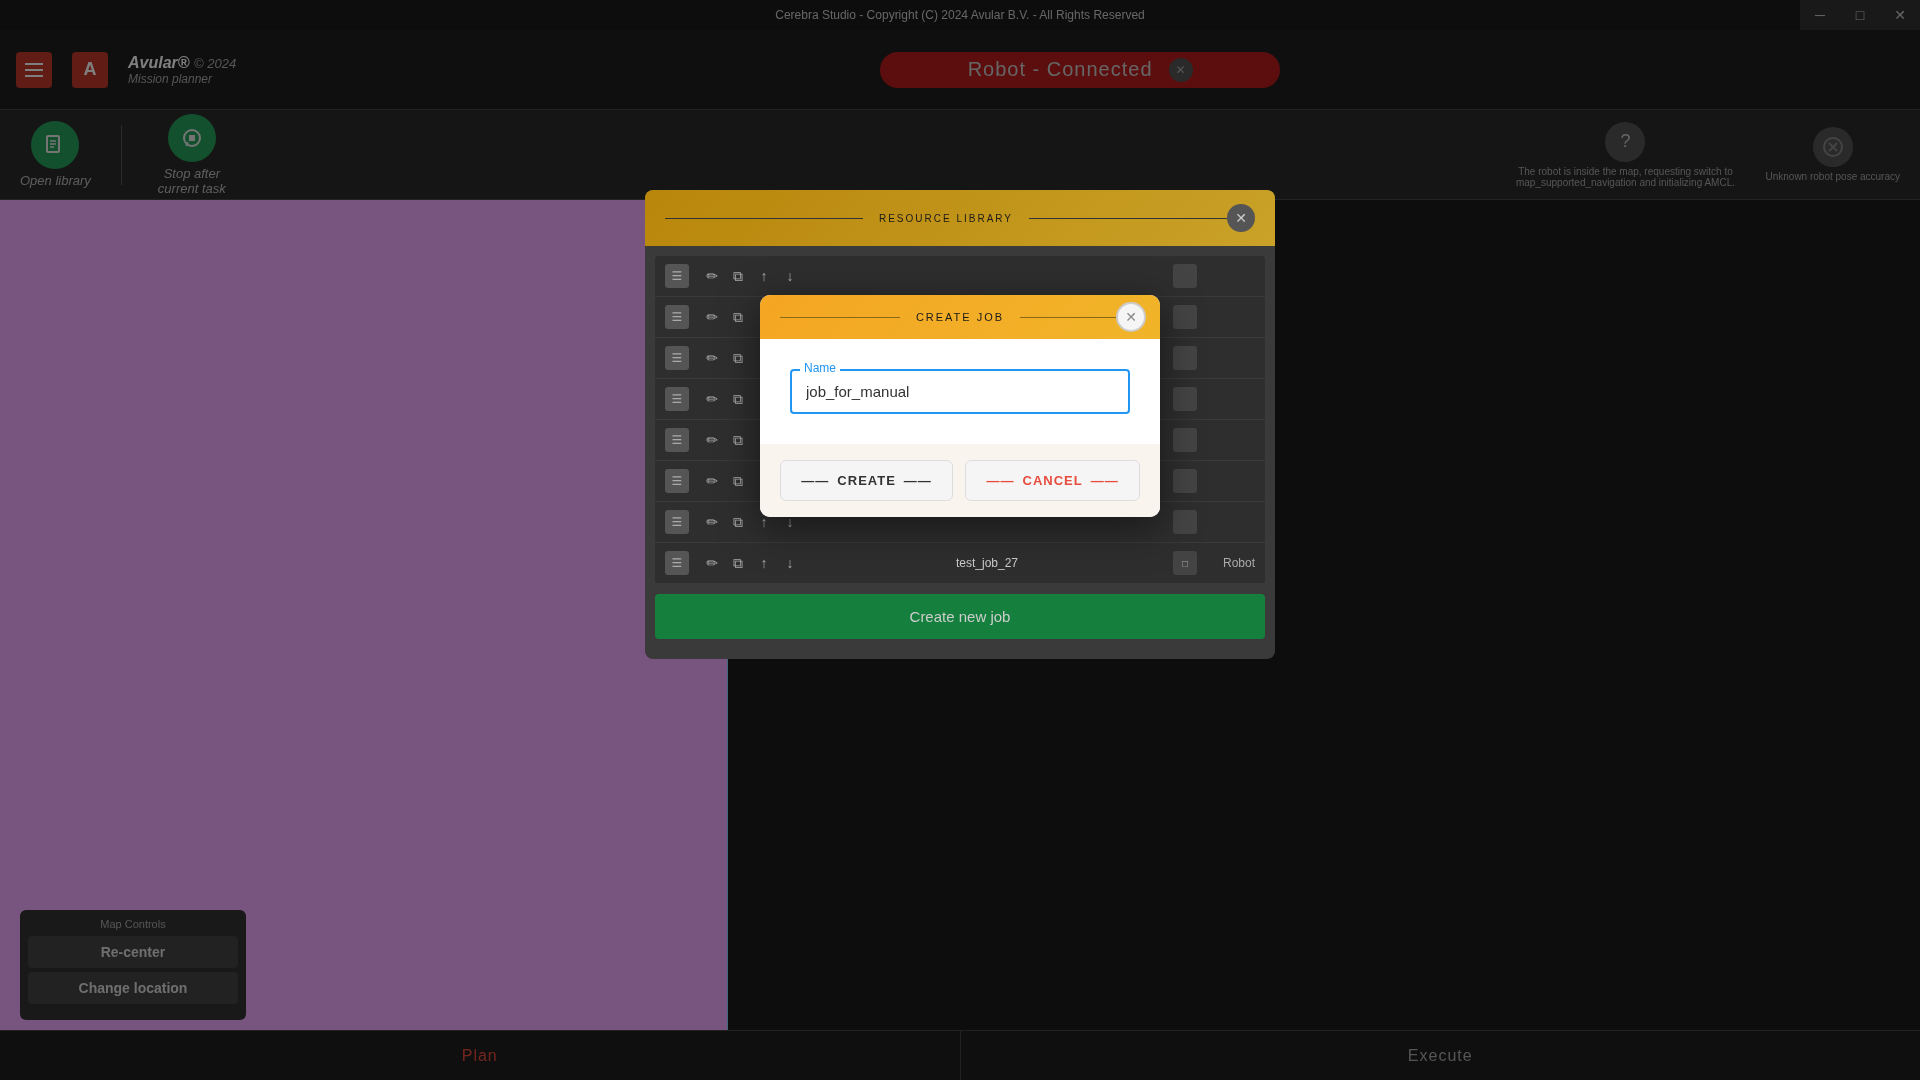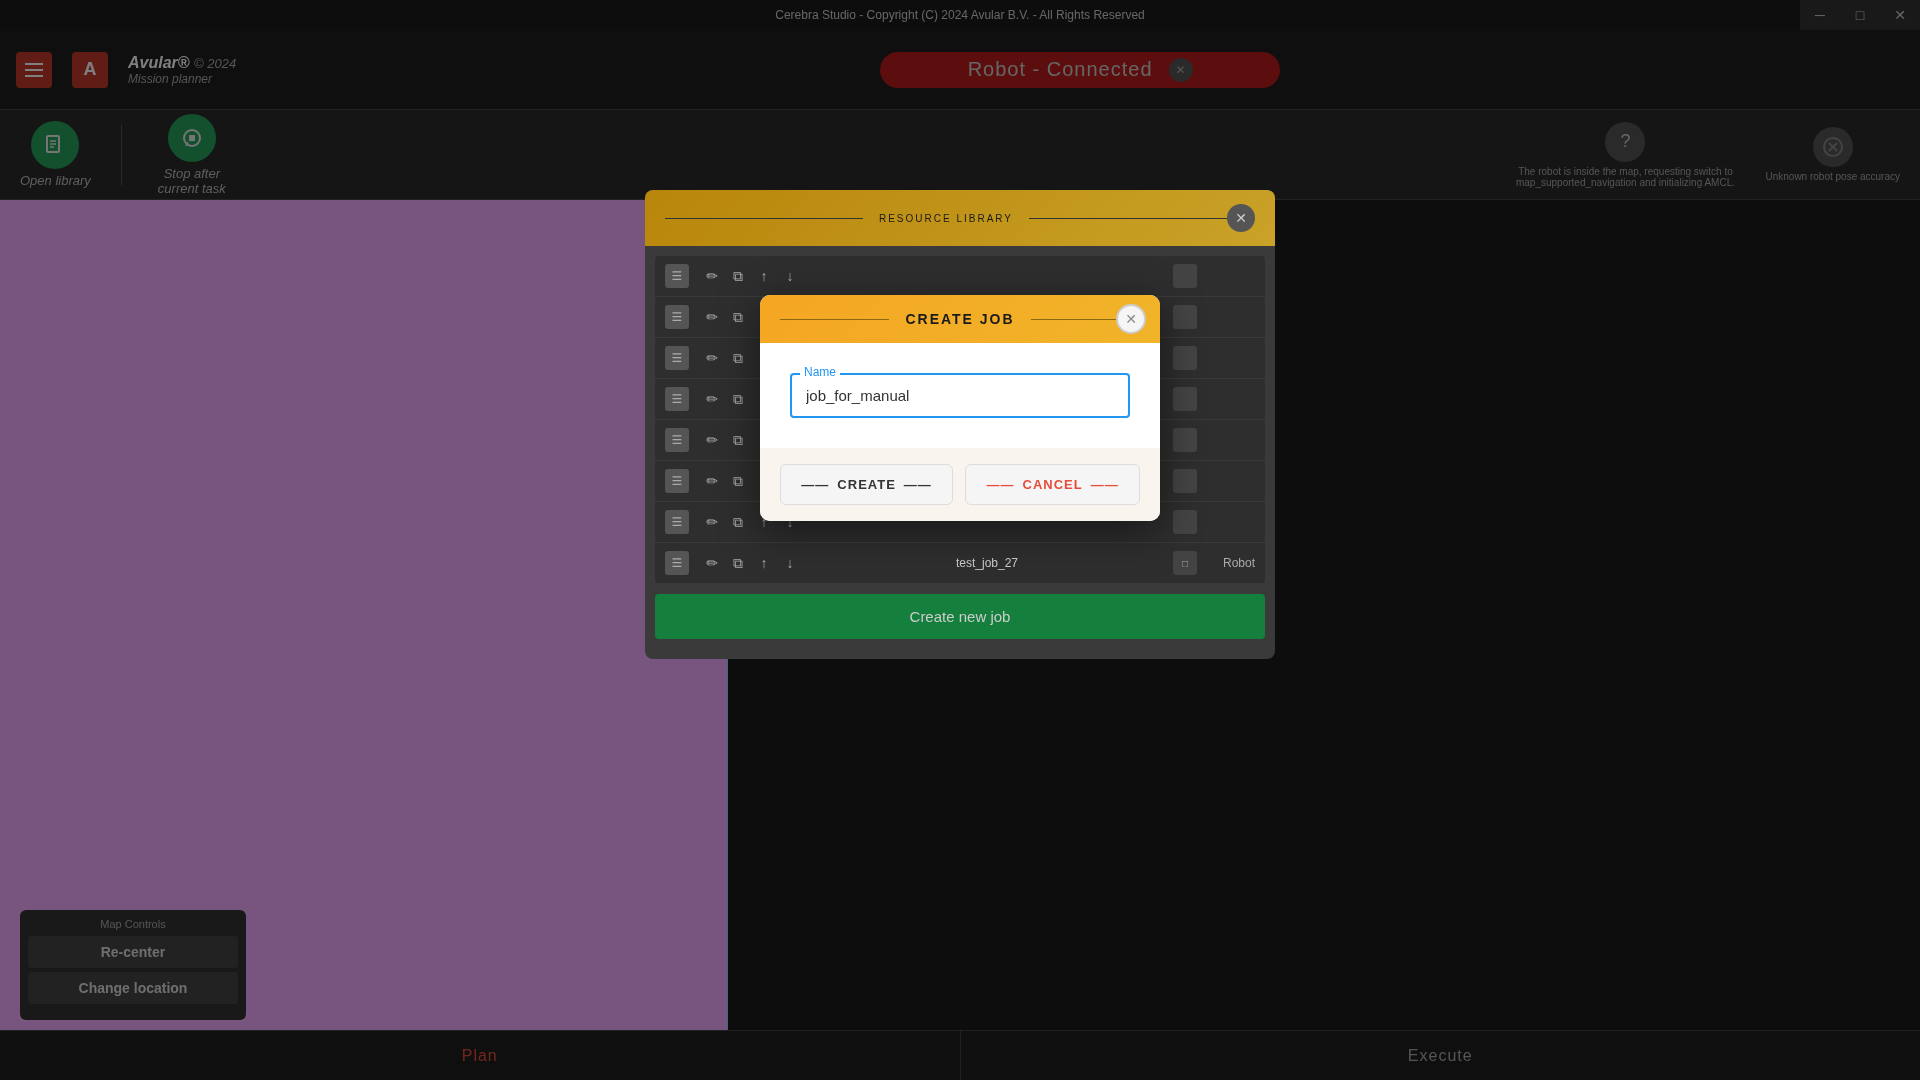--- a/index.html
+++ b/index.html
@@ -482,22 +482,22 @@
       align-items: center;
       justify-content: center;
     }
     .cj-title-line {
       flex: 1;
       height: 1px;
       background: #8b6914;
     }
     .cj-title-text {
       color: #1a1a1a;
-      font-size: 14px;
-      font-weight: bold;
+      font-size: 11px;
+      font-weight: normal;
       letter-spacing: 2px;
       padding: 0 16px;
     }
     .cj-close {
       width: 30px;
       height: 30px;
       background: #f5f5f5;
       border-radius: 50%;
       border: 2px solid #ccc;
       cursor: pointer;

